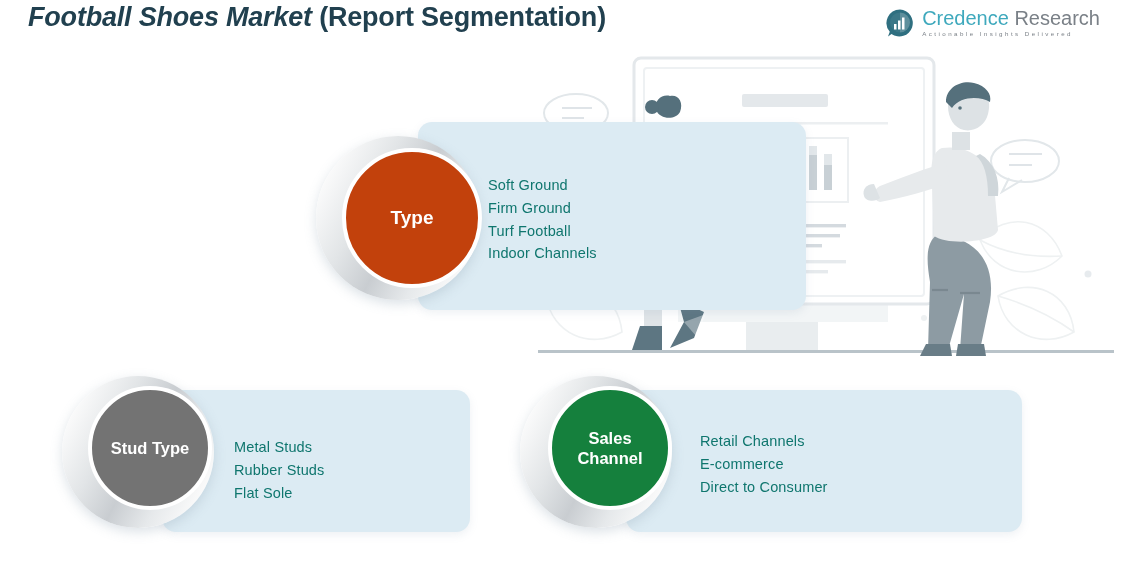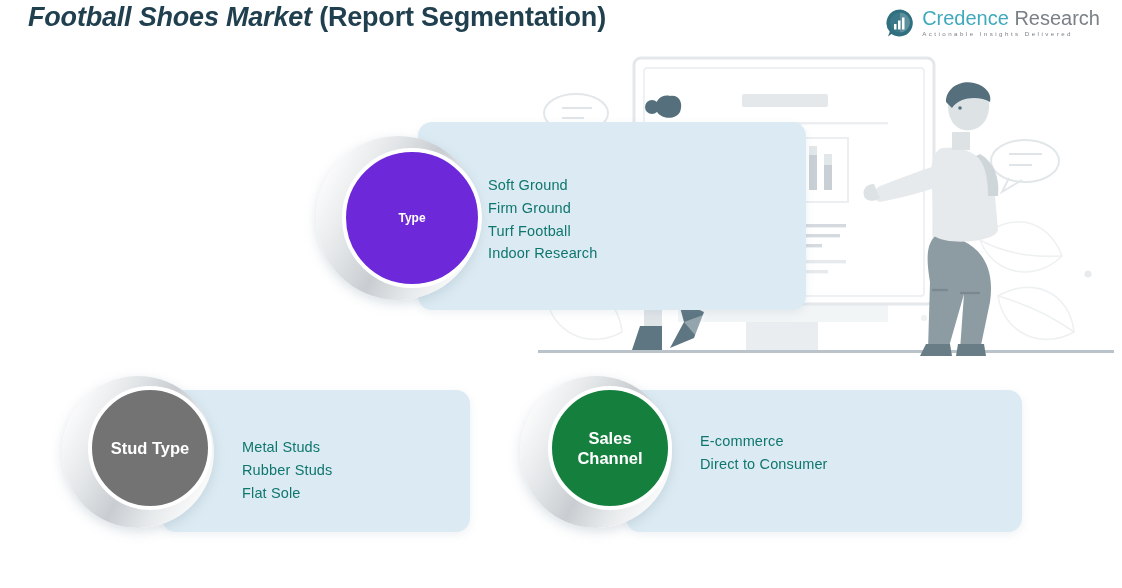--- a/index.html
+++ b/index.html
@@ -117,30 +117,30 @@
     line-height: 22.8px;
     letter-spacing: 0.15px;
     white-space: nowrap;
   }
 
   
   #card-type { left: 306px; top: 122px; width: 500px; height: 190px; }
   #card-type .seg-panel { left: 112px; top: 0px; width: 388px; height: 188px; }
   #card-type .seg-ring  { left: 10px; top: 14px; width: 164px; height: 164px; }
   #card-type .seg-circle{ left: 36px; top: 26px; width: 140px; height: 140px;
-                          background: #6d28d9; font-size: 12px; }
+                          background: #c2410c; font-size: 19px; }
   #card-type .seg-items { left: 182px; top: 52px; }
 
   
   #card-stud { left: 62px; top: 376px; width: 408px; height: 160px; }
   #card-stud .seg-panel { left: 100px; top: 14px; width: 308px; height: 142px; }
   #card-stud .seg-ring  { left: 0px; top: 0px; width: 152px; height: 152px; }
   #card-stud .seg-circle{ left: 26px; top: 10px; width: 124px; height: 124px;
                           background: #737373; font-size: 16.5px; }
-  #card-stud .seg-items { left: 180px; top: 60px; }
+  #card-stud .seg-items { left: 172px; top: 60px; }
 
   
   #card-sales { left: 520px; top: 376px; width: 502px; height: 160px; }
   #card-sales .seg-panel { left: 106px; top: 14px; width: 396px; height: 142px; }
   #card-sales .seg-ring  { left: 0px; top: 0px; width: 152px; height: 152px; }
   #card-sales .seg-circle{ left: 28px; top: 10px; width: 124px; height: 124px;
                            background: #15803d; font-size: 16.5px; }
   #card-sales .seg-items { left: 180px; top: 54px; }
 </style>
 </head>
@@ -278,21 +278,21 @@
   <div class="segment-card" id="card-type">
     <div class="seg-panel"></div>
     <div class="seg-ring"></div>
     <div class="seg-circle">
       <span>Type</span>
     </div>
     <div class="seg-items">
       <div>Soft Ground</div>
       <div>Firm Ground</div>
       <div>Turf Football</div>
-      <div>Indoor Research</div>
+      <div>Indoor Channels</div>
     </div>
   </div>
 
   <div class="segment-card" id="card-stud">
     <div class="seg-panel"></div>
     <div class="seg-ring"></div>
     <div class="seg-circle">
       <span>Stud Type</span>
     </div>
     <div class="seg-items">
@@ -305,18 +305,19 @@
   <div class="segment-card" id="card-sales">
     <div class="seg-panel"></div>
     <div class="seg-ring"></div>
     <div class="seg-circle">
       <span>
         <span>Sales</span><br>
         <span>Channel</span>
       </span>
     </div>
     <div class="seg-items">
+      <div>Retail Channels</div>
       <div>E-commerce</div>
       <div>Direct to Consumer</div>
     </div>
   </div>
 
 </div>
 
 </body></html>

